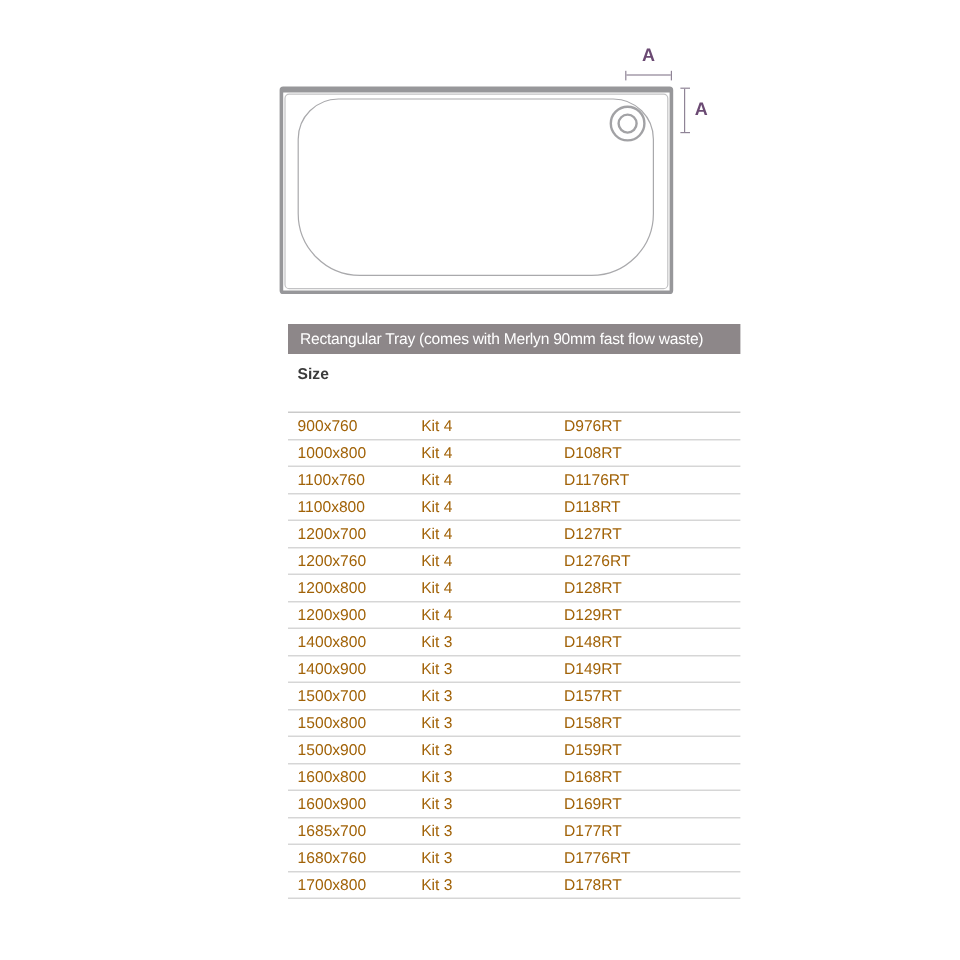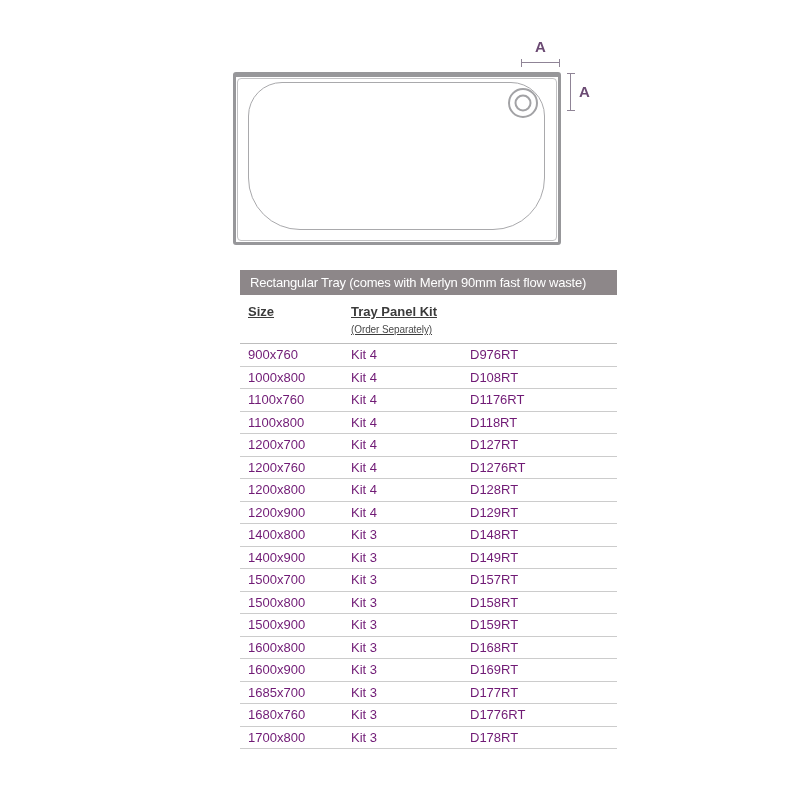--- a/index.html
+++ b/index.html
@@ -56,29 +56,29 @@
   
   .spec-table { position:absolute; left:212px; top:270px; width:377px;margin-left:28px; }
   .title-bar {
     height:25px; background:#8d8789; color:#ffffff;
     font-size:13px; line-height:25px; padding-left:10px; box-sizing:border-box;
     letter-spacing:-0.2px; white-space:nowrap; overflow:hidden;
   }
   .col-headers {
     display:grid; grid-template-columns:103px 119px 1fr;
     padding:9px 0 0 8px; height:48px; box-sizing:border-box;
-    color:#3b3b3b; font-size:13px; font-weight:600; line-height:16px;text-decoration:underline;
+    color:#3b3b3b; font-size:13px; font-weight:600; line-height:16px;
   }
   .kit-note { font-size:10px; font-weight:400; color:#4a4a4a; margin-top:2px; letter-spacing:-0.1px; }
   .rows { border-top:1px solid #bdbdbd; }
   .row {
     display:grid; grid-template-columns:103px 119px 1fr;
     padding-left:8px; height:21.5px; align-items:center;
     border-bottom:1px solid #cccccc;
-    font-size:13px; color:#701a75;
+    font-size:13px; color:#a16207;
   }
   .cell { white-space:nowrap; }
 </style>
 </head>
 <body>
 
 <div class="page">
 
   <div>
     <div class="dim-label dim-label-top">A</div>
@@ -100,24 +100,20 @@
     </div>
   </div>
 
   <div class="spec-table">
     <div class="title-bar">
       <span>Rectangular Tray (comes with Merlyn 90mm fast flow waste)</span>
     </div>
 
     <div class="col-headers">
       <div class="col">Size</div>
-      <div class="col">
-        <div>Tray Panel Kit</div>
-        <div class="kit-note">(Order Separately)</div>
-      </div>
     </div>
 
     <div class="rows" id="rows">
   <div class="row">
     <div class="cell">900x760</div>
     <div class="cell">Kit 4</div>
     <div class="cell">D976RT</div>
   </div>
 
   <div class="row">

